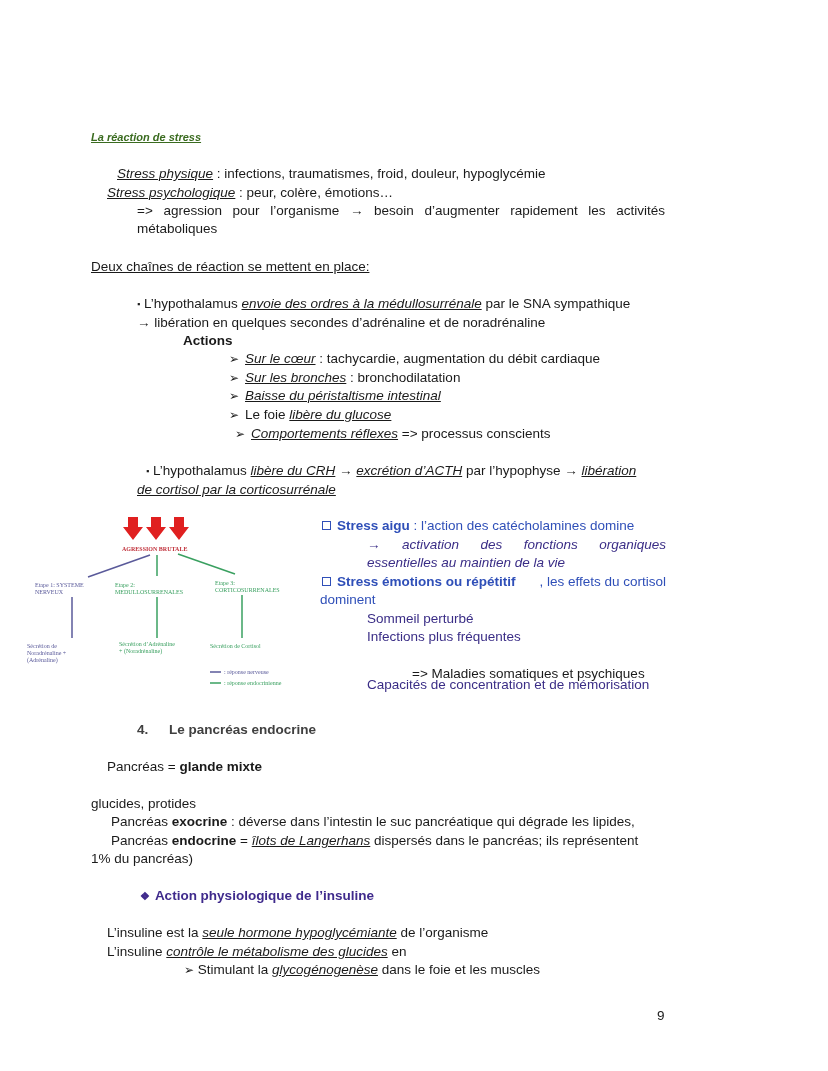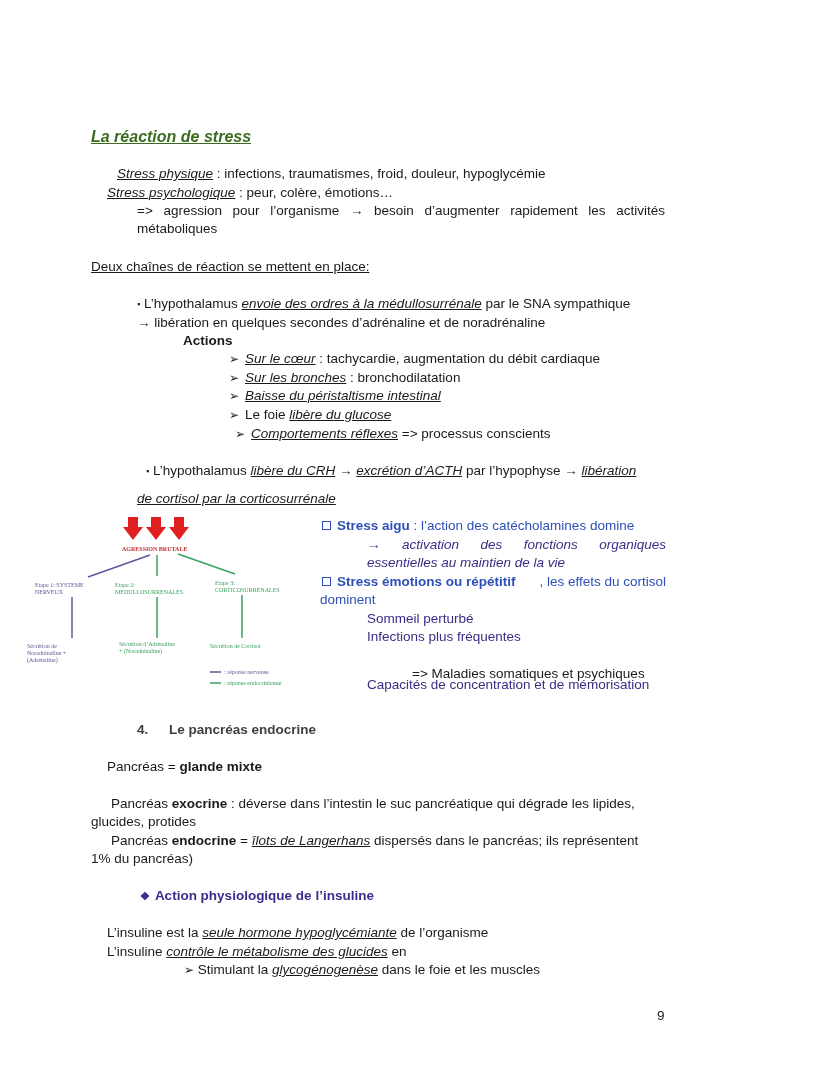--- a/index.html
+++ b/index.html
@@ -2,21 +2,21 @@
 <html><head>
 <meta charset="utf-8">
 <style>
   html, body { margin: 0; padding: 0; background: #ffffff; }
   body { width: 828px; height: 1071px; position: relative; overflow: hidden;
          font-family: "Liberation Sans", sans-serif; font-size: 13.5px; color: #1a1a1a; }
   .abs { position: absolute; white-space: nowrap; line-height: 18px; }
   .u { text-decoration: underline; }
   .i { font-style: italic; }
   .b { font-weight: bold; }
-  .title { color: #3a6b1f; font-weight: bold; font-style: italic; text-decoration: underline; font-size: 16px; }
+  .title { color: #3a6b1f; font-weight: bold; font-style: italic; text-decoration: underline; font-size: 11px; }
   .justify { white-space: normal; text-align: justify; text-align-last: left; }
   .blue { color: #2f4fb8; }
   .navy { color: #3a2d86; }
   .purple-head { color: #404040; font-weight: bold; }
   .indigo-head { color: #3f2a8c; font-weight: bold; }
   .tri { display: inline-block; width: 16px; font-size: 12px; }
   .checkbox { display: inline-block; width: 9px; height: 9px; border: 1.5px solid #2f4fb8; margin-right: 6px; vertical-align: 0px; box-sizing: border-box; }
   
   .diagram { position: absolute; left: 20px; top: 510px; width: 300px; height: 190px; }
   .diagram .lbl { position: absolute; font-family: "Liberation Serif", serif; font-size: 6px; line-height: 7px; white-space: nowrap; }
@@ -58,21 +58,21 @@
 <div class="abs" style="left:229px; top:406px;">
   <span class="tri">➢</span><span>Le foie </span><span class="i u">libère du glucose</span><span></span>
 </div>
 <div class="abs" style="left:235px; top:425px;">
   <span class="tri">➢</span><span></span><span class="i u">Comportements réflexes</span><span> =&gt; processus conscients</span>
 </div>
 
 <div class="abs" style="left:146px; top:462px; width:528px; display:flex; justify-content:space-between;">
   <span><span style="font-size:9px; vertical-align:1px;">▪</span><span> L’hypothalamus </span><span class="i u">libère du CRH</span><span> → </span><span class="i u">excrétion d’ACTH</span><span> par l’hypophyse → </span><span class="i u">libération</span></span>
 </div>
-<div class="abs i u" style="left:137px; top:481px;margin-top:9px;">de cortisol par la corticosurrénale</div>
+<div class="abs i u" style="left:137px; top:481px;">de cortisol par la corticosurrénale</div>
 
 <div class="diagram">
   <svg width="300" height="190" style="position:absolute; left:0; top:0;">
 
     <g fill="#e02020">
       <polygon points="108,7 118,7 118,17 123,17 113,30 103,17 108,17"></polygon>
       <polygon points="131,7 141,7 141,17 146,17 136,30 126,17 131,17"></polygon>
       <polygon points="154,7 164,7 164,17 169,17 159,30 149,17 154,17"></polygon>
     </g>
 
@@ -119,24 +119,24 @@
 <div class="abs navy" style="left:367px; top:628px;margin-top:48px;">Capacités de concentration et de mémorisation</div>
 <div class="abs" style="left:412px; top:665px;">=&gt; Maladies somatiques et psychiques</div>
 
 <div class="abs purple-head" style="left:137px; top:721px;">
   <span style="display:inline-block; width:32px;">4.</span><span>Le pancréas endocrine</span>
 </div>
 <div class="abs" style="left:107px; top:758px;">
   <span>Pancréas = </span><span class="b">glande mixte</span>
 </div>
 <div class="abs" style="left:91px; top:795px; width:575px;">
+  <div>glucides, protides</div>
   <div style="padding-left:20px; display:flex; justify-content:space-between;">
       <span><span>Pancréas </span><span class="b">exocrine</span><span> : déverse dans l’intestin le suc pancréatique qui dégrade les lipides,</span></span>
     </div>
-  <div>glucides, protides</div>
 </div>
 <div class="abs" style="left:91px; top:832px; width:575px;">
   <div style="padding-left:20px;"><span>Pancréas </span><span class="b">endocrine</span><span> = </span><span class="i u">îlots de Langerhans</span><span> dispersés dans le pancréas; ils représentent</span></div>
   <div>1% du pancréas)</div>
 </div>
 
 <div class="abs indigo-head" style="left:140px; top:887px;">
   <span style="font-size:11px; margin-right:5px;">❖</span><span>Action physiologique de l’insuline</span>
 </div>
 <div class="abs" style="left:107px; top:924px;">

